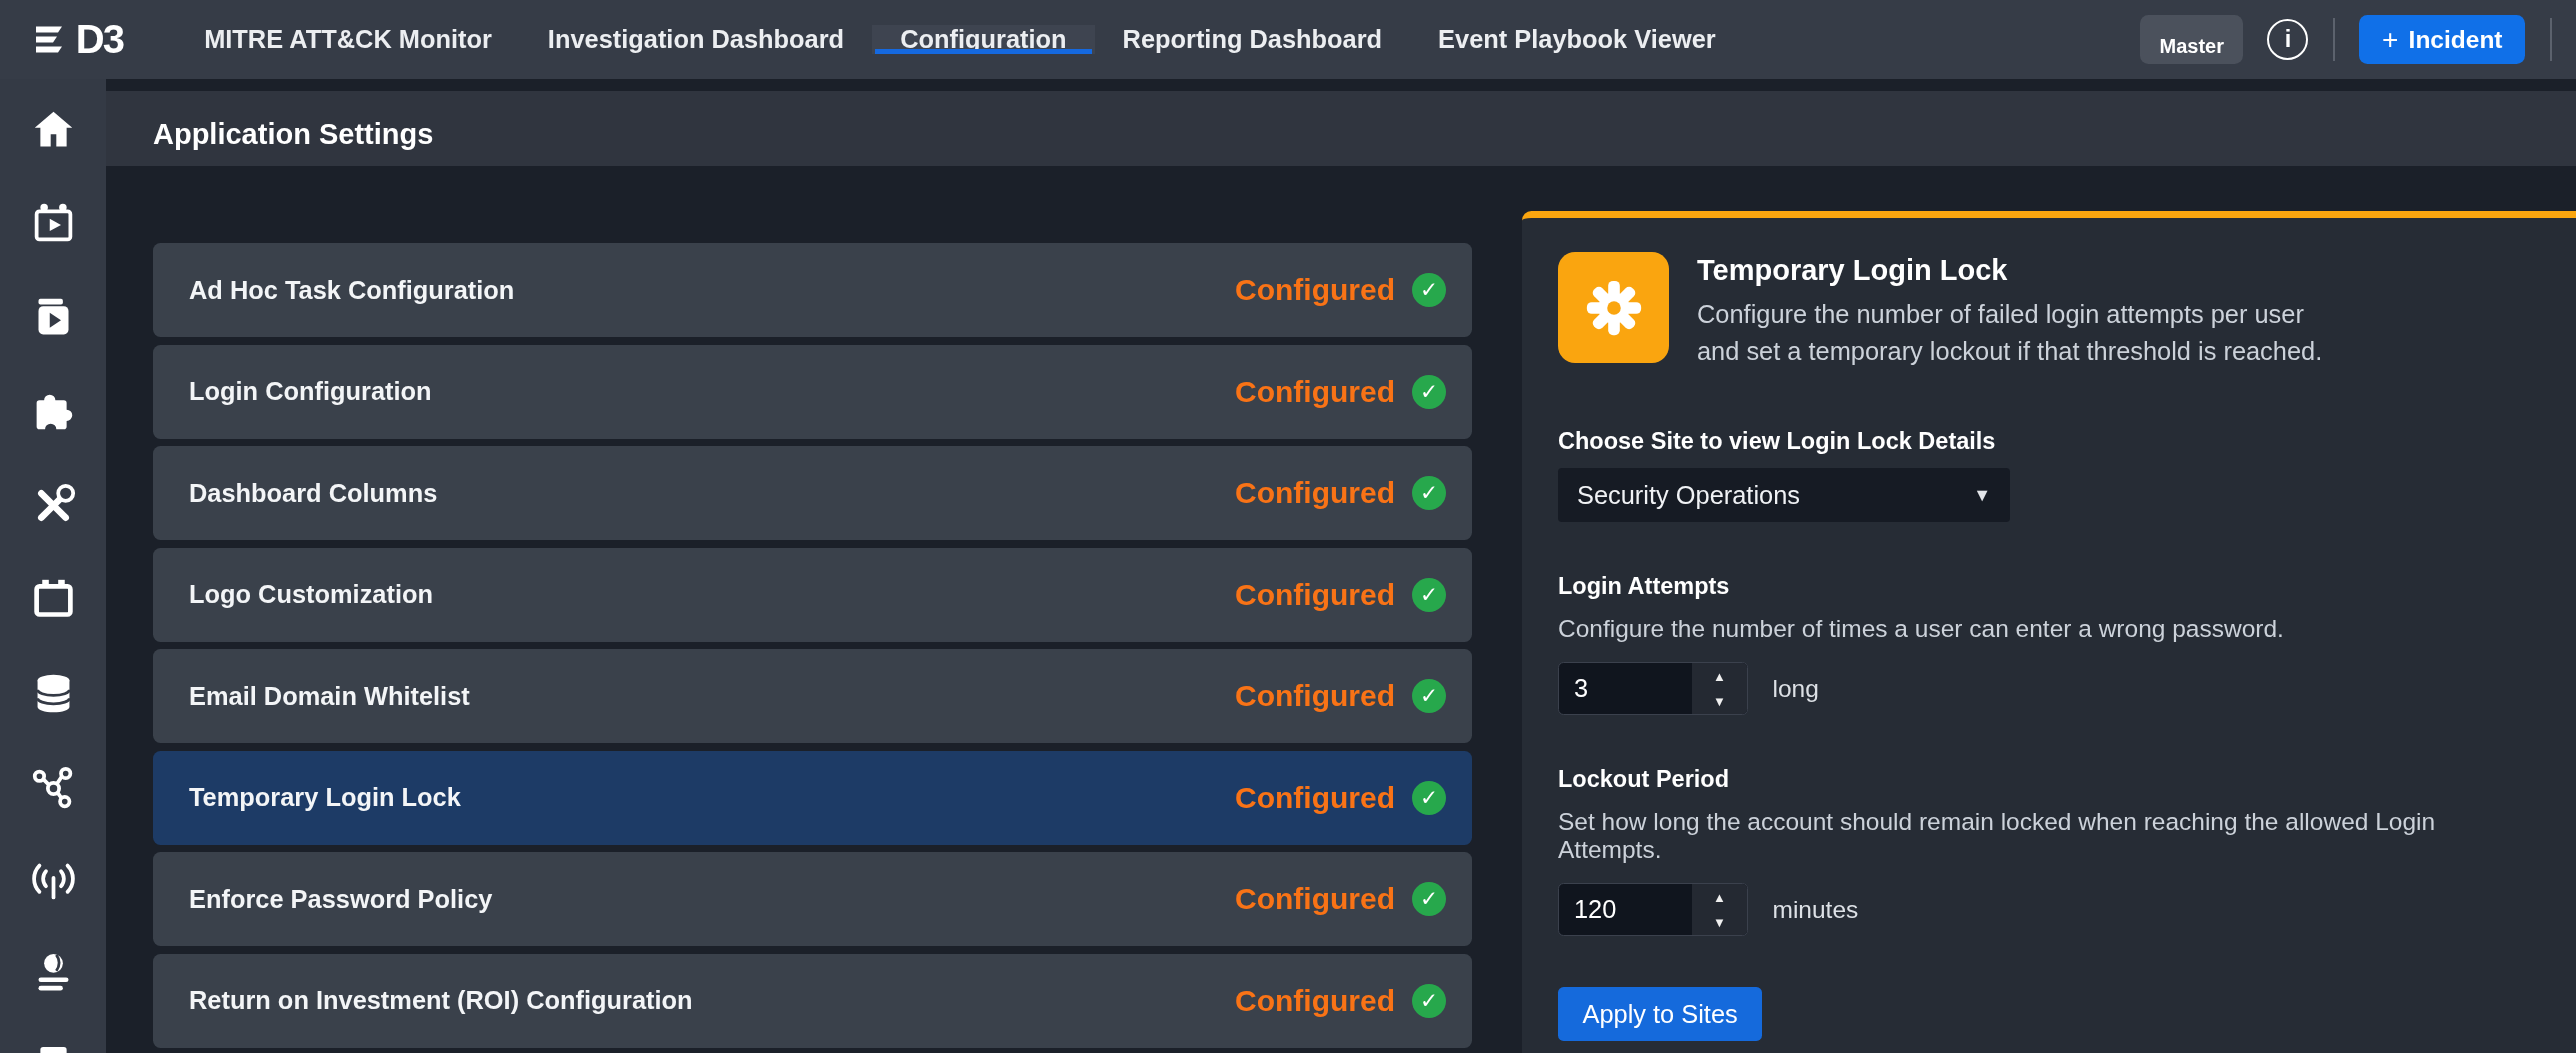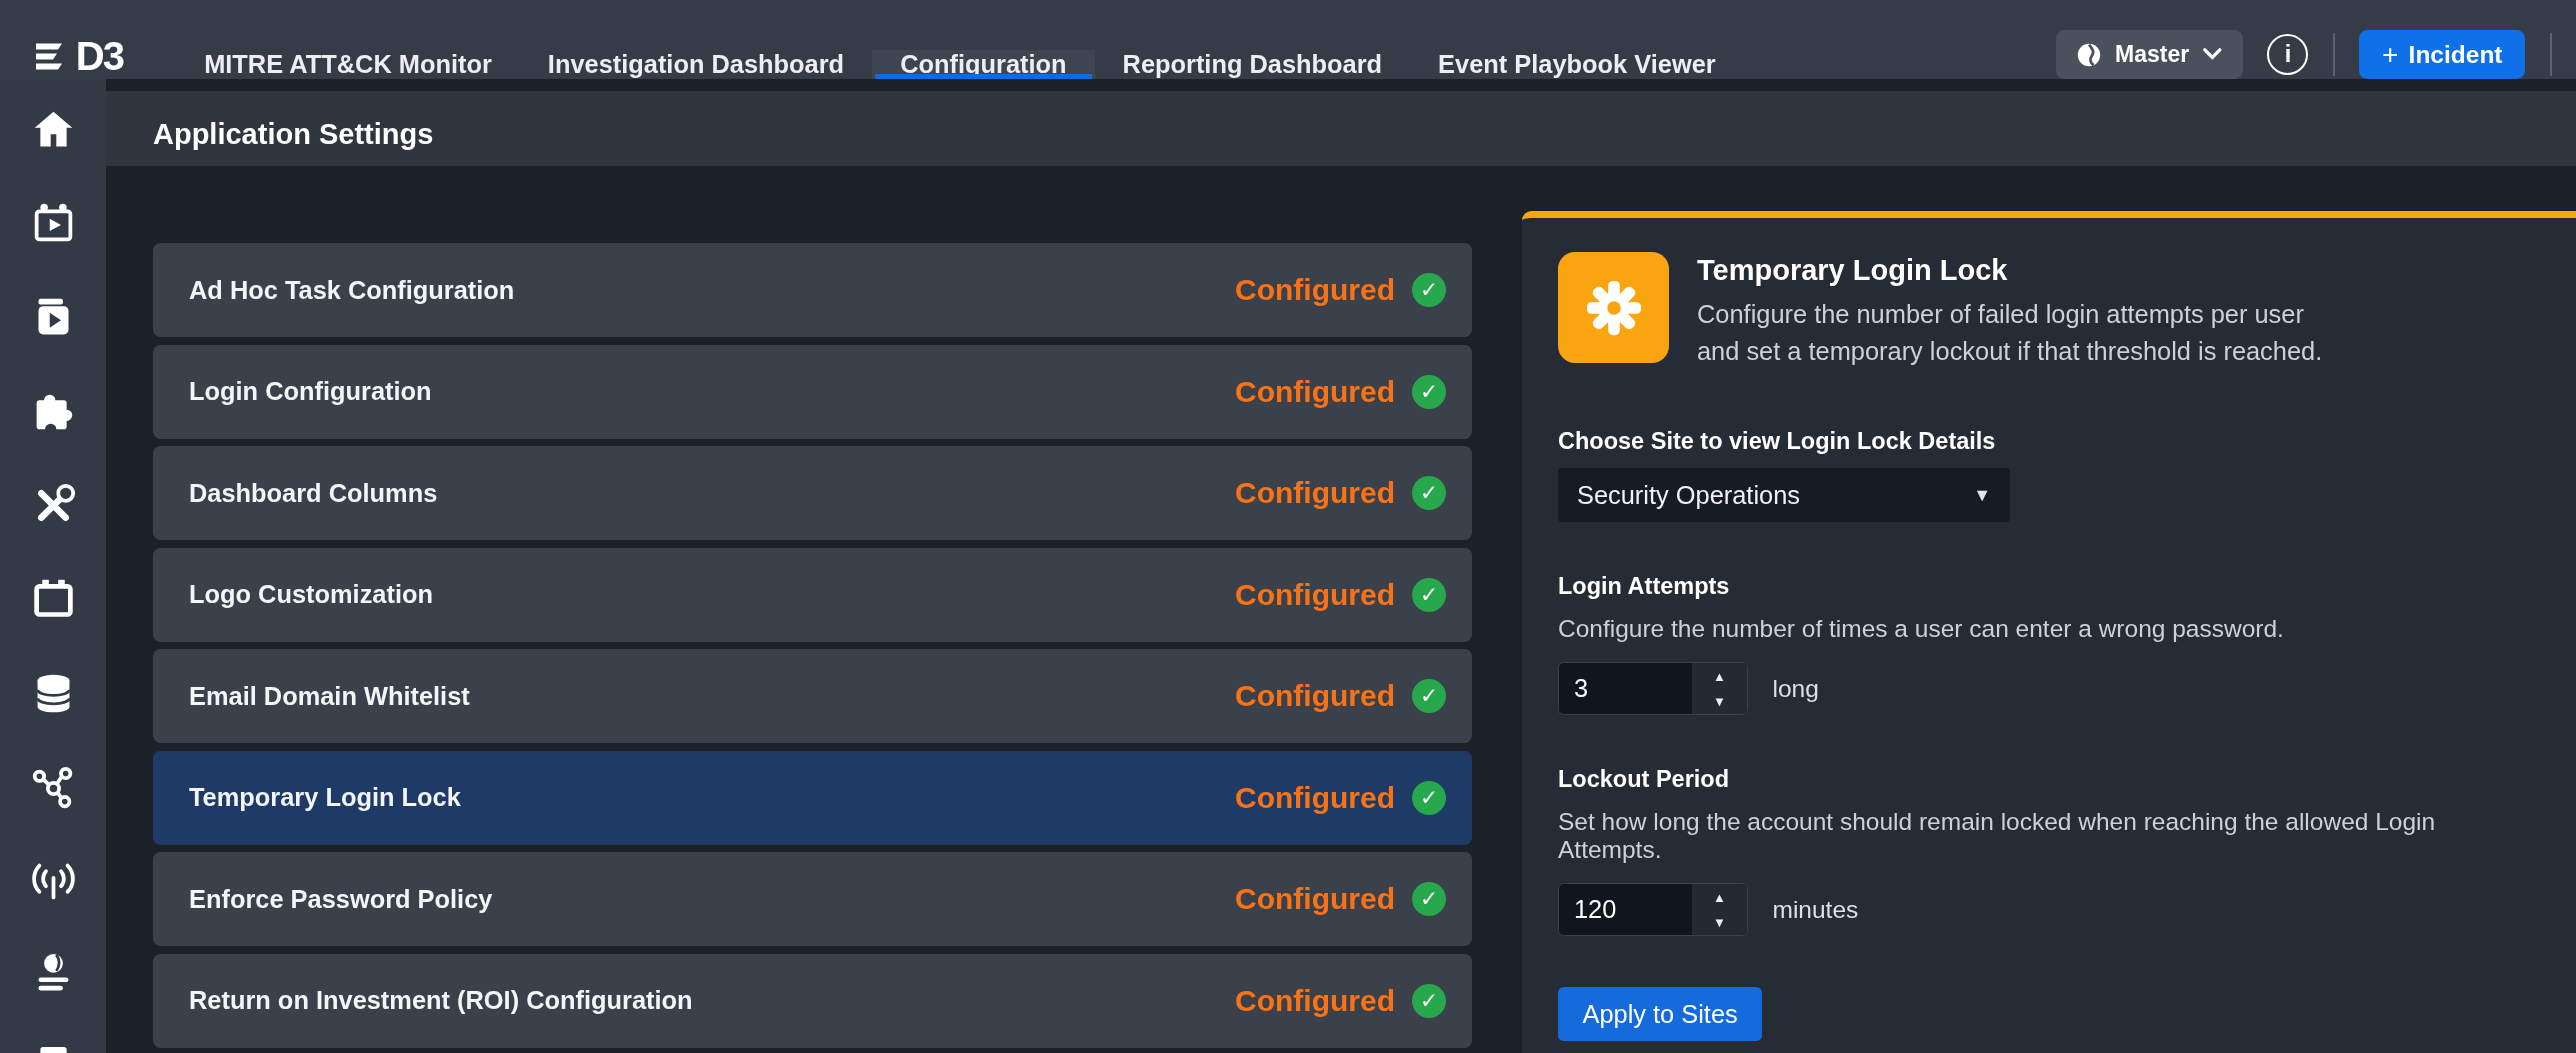--- a/index.html
+++ b/index.html
@@ -5,38 +5,38 @@
   * { margin:0; padding:0; box-sizing:border-box; }
   html,body { width:2576px; height:1054px; overflow:hidden; }
   body {
     font-family:"Liberation Sans","DejaVu Sans",sans-serif;
     background:#1b2029; position:relative; color:#fff;
   }
 
   
   .topnav {
     position:absolute; top:0; left:0; right:0; height:79px;
-    background:#363c47; display:flex; align-items:flex-end; z-index:5;
+    background:#363c47; display:flex; align-items:center; z-index:5;
     padding:0 24.5px 0 32px;
   }
   .logo { display:flex; align-items:center; gap:3.8px; margin-right:53px; }
   .logo-text { font-size:40px; font-weight:800; letter-spacing:-1.9px; color:#fff; }
   .tabs { display:flex; align-items:stretch; }
   .tab {
     display:flex; align-items:center; padding:0 28px; font-size:25.4px;
     font-weight:600; color:#eceef1; position:relative; cursor:pointer; white-space:nowrap;
   }
   .tab.active { background:#3e4450; }
   .tab.active::after {
     content:""; position:absolute; left:2.8px; right:2.8px; bottom:0; height:4.7px; background:#1569e0;
   }
   .nav-right { margin-left:auto; display:flex; align-items:center; gap:24.5px; }
   .master-btn {
     height:49px; background:#4b515c; border-radius:8.5px; display:flex; align-items:center;
-    gap:12.2px; padding:8px 19px; font-size:23px; font-weight:600; color:#fff; cursor:pointer;
+    gap:12.2px; padding:8px 19px; font-size:20px; font-weight:600; color:#fff; cursor:pointer;flex-direction:column;
   }
   .info-btn {
     width:41px; height:41px; border-radius:50%; border:2.8px solid #fff; color:#fff;
     display:flex; align-items:center; justify-content:center; font-size:23.5px; font-weight:600;
     cursor:pointer;
   }
   .nav-divider { width:1.9px; height:43px; background:#5c626d; }
   .incident-btn {
     height:49px; background:#1070e8; border:none; border-radius:8.5px; color:#fff;
     font-size:24.5px; font-weight:700; display:flex; align-items:center; gap:10.3px;

